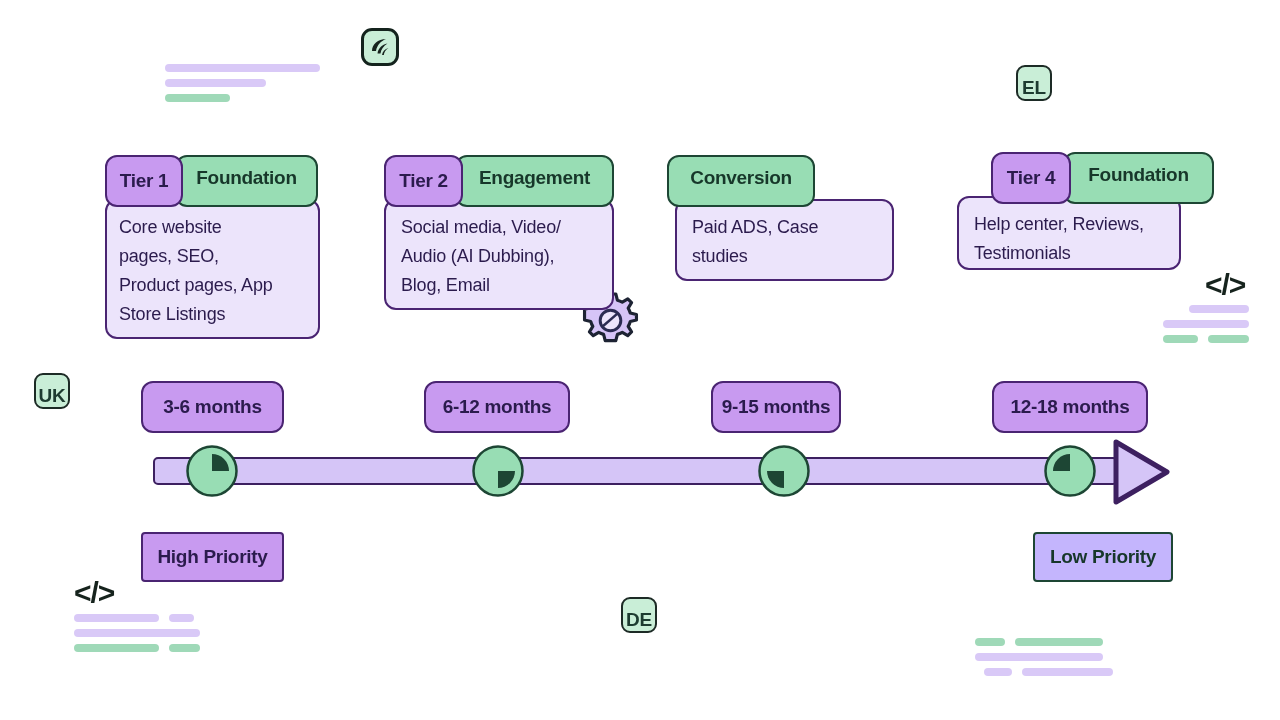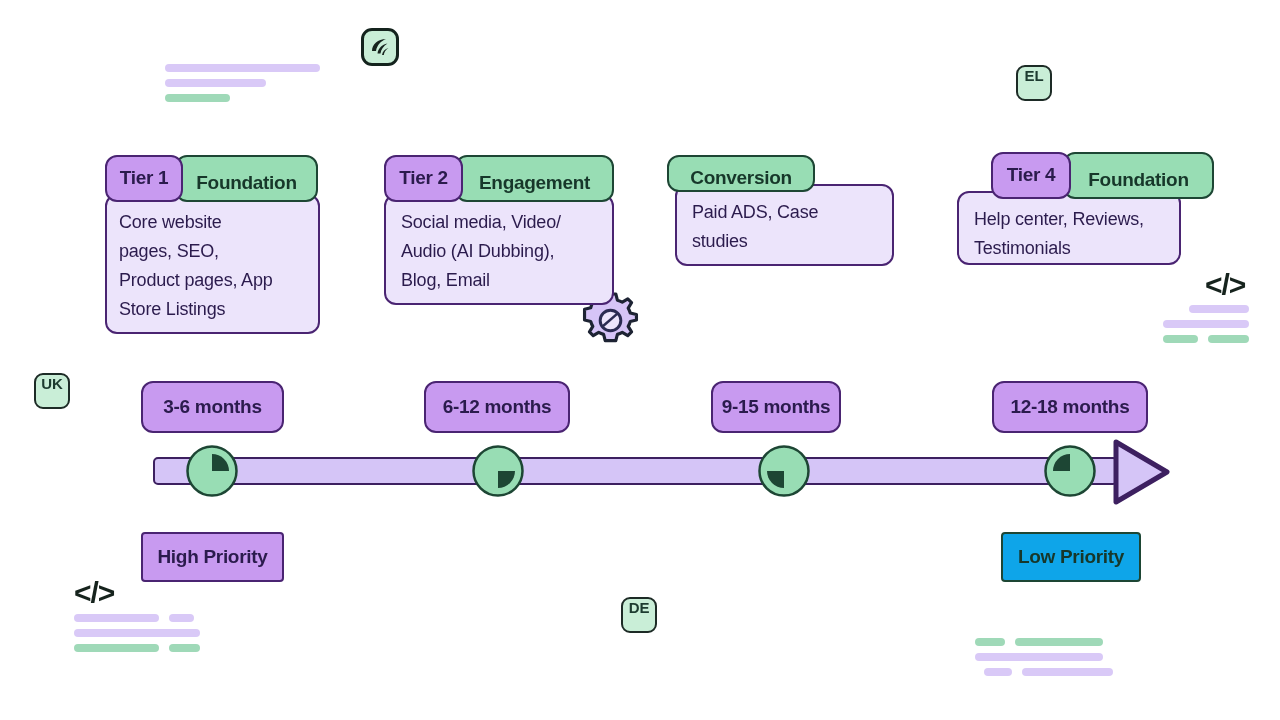--- a/index.html
+++ b/index.html
@@ -49,21 +49,21 @@
     white-space: nowrap;
   }
   .tier-label {
     background: #98ddb4;
     border: 2.5px solid #1d4634;
     border-radius: 12px;
     color: #17372a;
     font-size: 19px;
     font-weight: 600;
     letter-spacing: -0.3px;
-    padding: 10px 18px 1px 18px;
+    padding: 10px 18px 16px 18px;
     display: flex;
     align-items: center;
     justify-content: center;
     box-sizing: border-box;
     margin-left: -8px;
     position: relative;
     z-index: 2;
     white-space: nowrap;
   }
   .tier-body {
@@ -136,38 +136,39 @@
     justify-content: center;
     box-sizing: border-box;
     white-space: nowrap;
   }
   .prio-high {
     background: #c89af0;
     border: 2.5px solid #4a2472;
     color: #2b1b4d;
   }
   .prio-low {
-    background: #0ea5e9;
+    background: #c4b5fd;
     border: 2.5px solid #1d4634;
     color: #17372a;
+    margin-left: 32px;
   }
 
   
   .sq-badge {
     position: absolute;
     width: 36px;
     height: 36px;
     background: #c9eed7;
     border: 2.5px solid #1d2b26;
     border-radius: 9px;
     display: flex;
-    align-items: flex-start;
+    align-items: flex-end;
     justify-content: center;
     color: #1d3b30;
-    font-size: 15px;
+    font-size: 19px;
     font-weight: 600;
     letter-spacing: -0.2px;
     box-sizing: border-box;
   }
   .icon-badge {
     position: absolute;
     width: 38px;
     height: 38px;
     background: #c9eed7;
     border: 3px solid #14231d;

